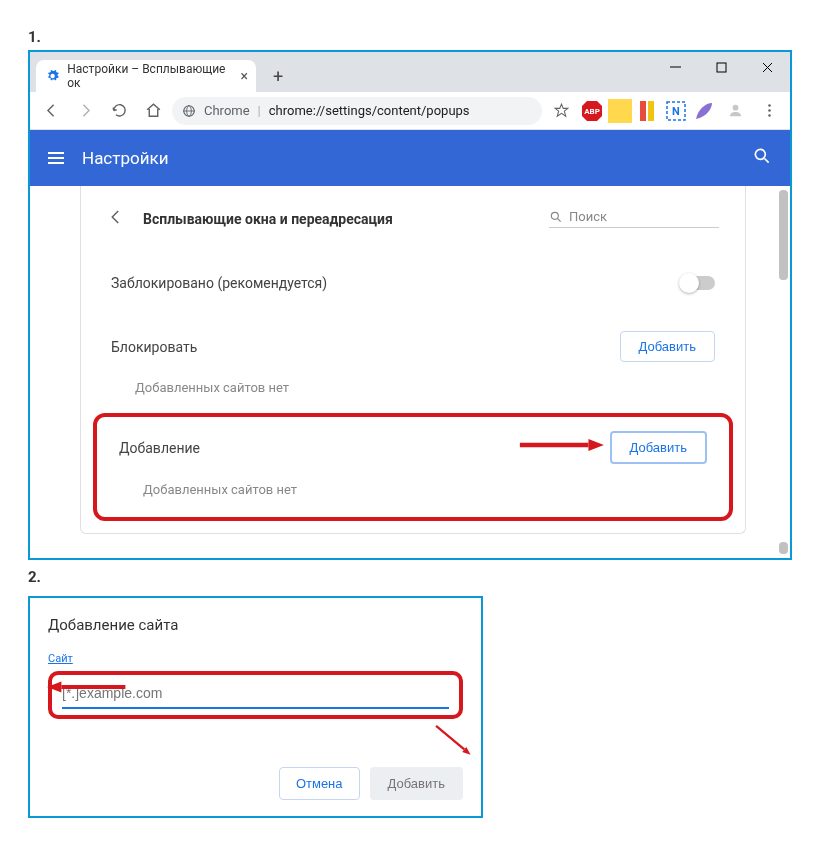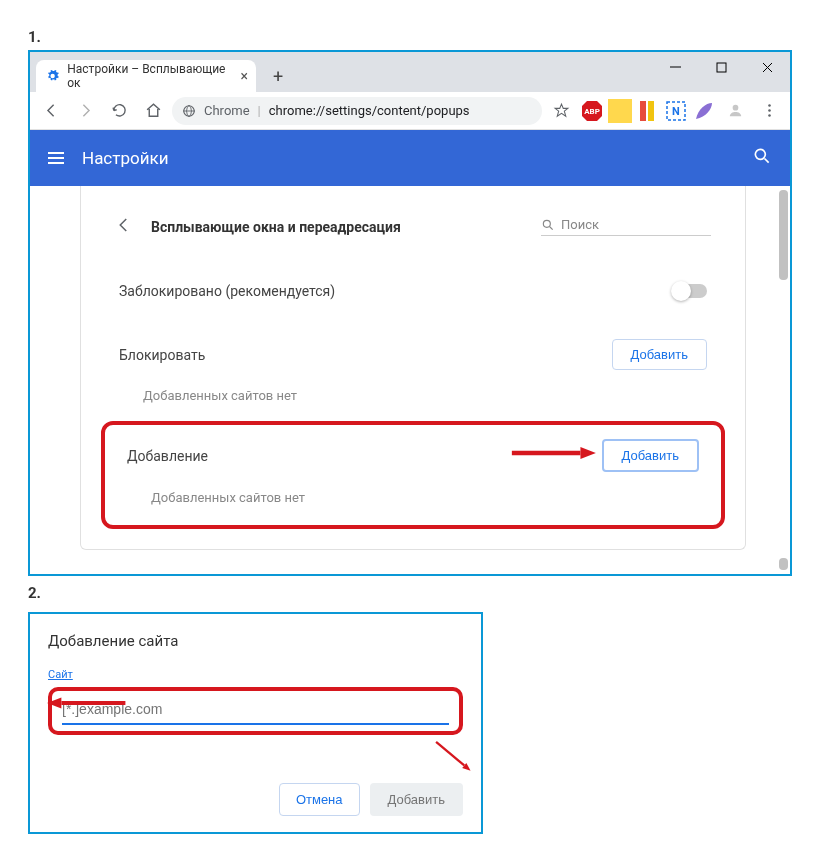--- a/index.html
+++ b/index.html
@@ -45,21 +45,21 @@
   .hamb { display: flex; flex-direction: column; gap: 3px; }
   .hamb span { width: 16px; height: 2px; background: #fff; display: block; }
   .blue-bar .search { margin-left: auto; }
 
   .settings-body { position: relative; padding: 0 14px 24px 14px; background: #fff; }
   .scrollbar { position: absolute; right: 2px; top: 4px; width: 9px; height: 90px; background: #c1c1c1; border-radius: 4px; }
   .scrollbar2 { position: absolute; right: 2px; bottom: 4px; width: 9px; height: 12px; background: #c1c1c1; border-radius: 4px; }
 
   .card {
     margin: 0 30px 0 36px; border: 1px solid #e0e0e0; border-top: none; border-radius: 0 0 6px 6px;
-    background: #fff; padding: 16px;
+    background: #fff; padding: 8px;
   }
   .section-head { display: flex; align-items: center; padding: 14px 18px; gap: 18px; font-size: 14px; color: #333; }
   .back-arrow svg { width: 18px; height: 18px; }
   .head-search { margin-left: auto; display: flex; align-items: center; gap: 6px; border-bottom: 1px solid #ccc; width: 170px; padding-bottom: 3px; color: #888; font-size: 13px; }
   .head-search svg { width: 14px; height: 14px; }
 
   .row { padding: 20px 22px; font-size: 14px; color: #444; display: flex; align-items: center; }
   .row.first { padding-top: 32px; padding-bottom: 32px; }
   .toggle { margin-left: auto; width: 34px; height: 14px; background: #ccc; border-radius: 7px; position: relative; }
   .toggle::after { content: ""; position: absolute; left: -2px; top: -3px; width: 20px; height: 20px; background: #fff; border-radius: 50%; box-shadow: 0 1px 3px rgba(0,0,0,.3); }

